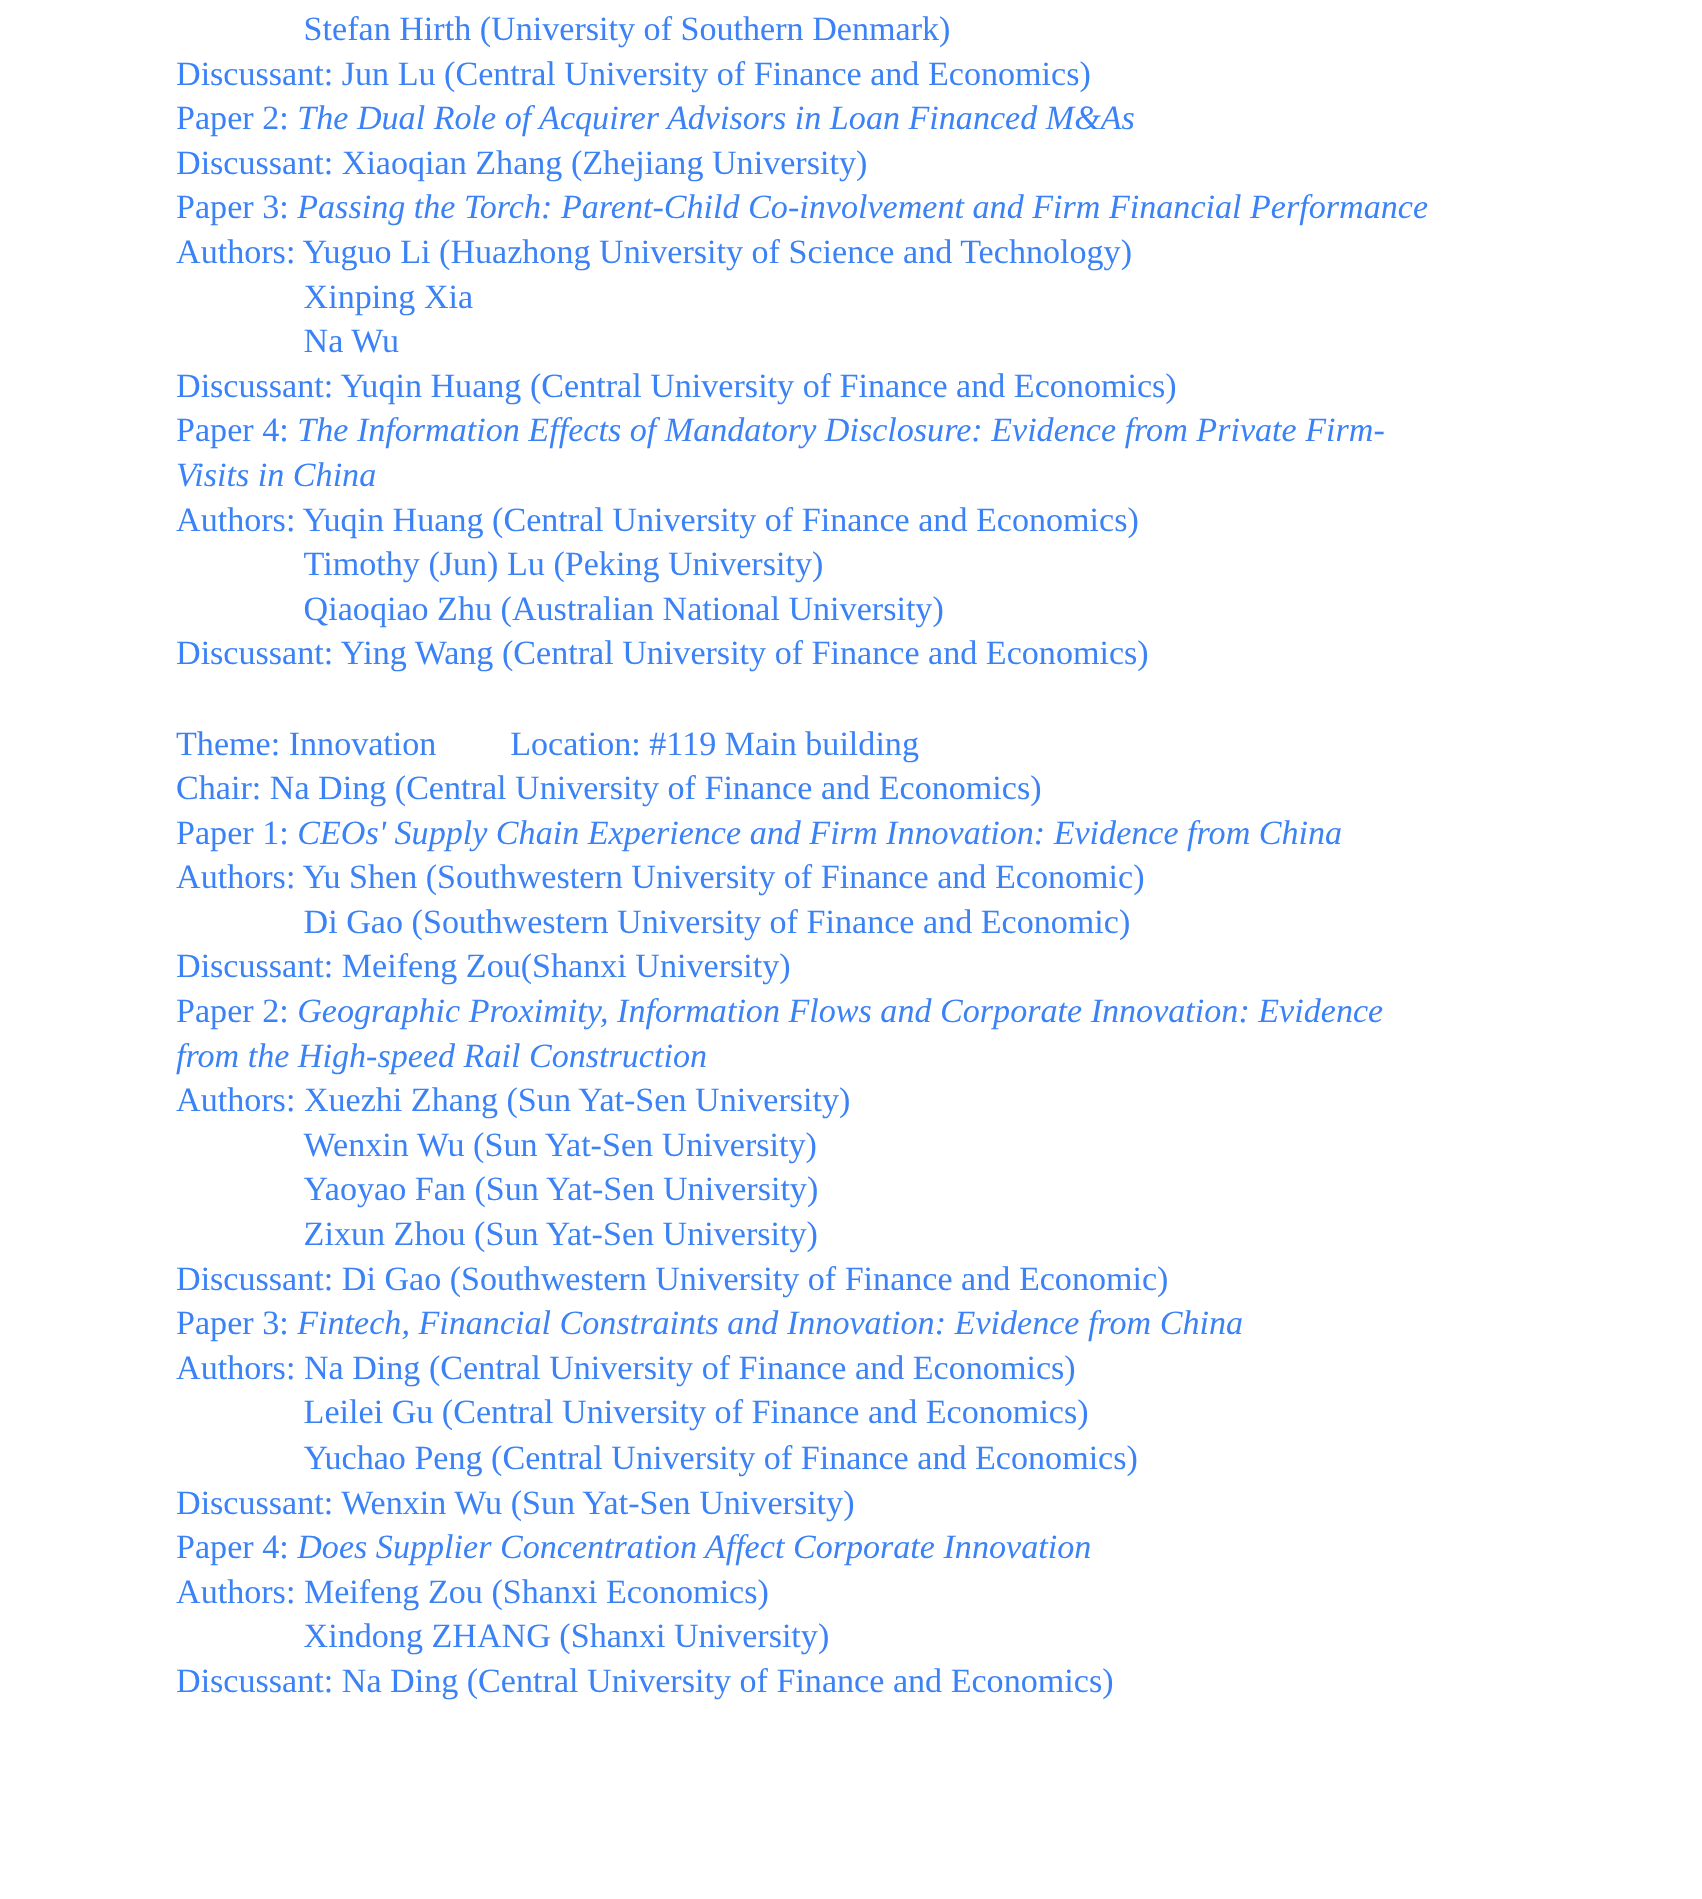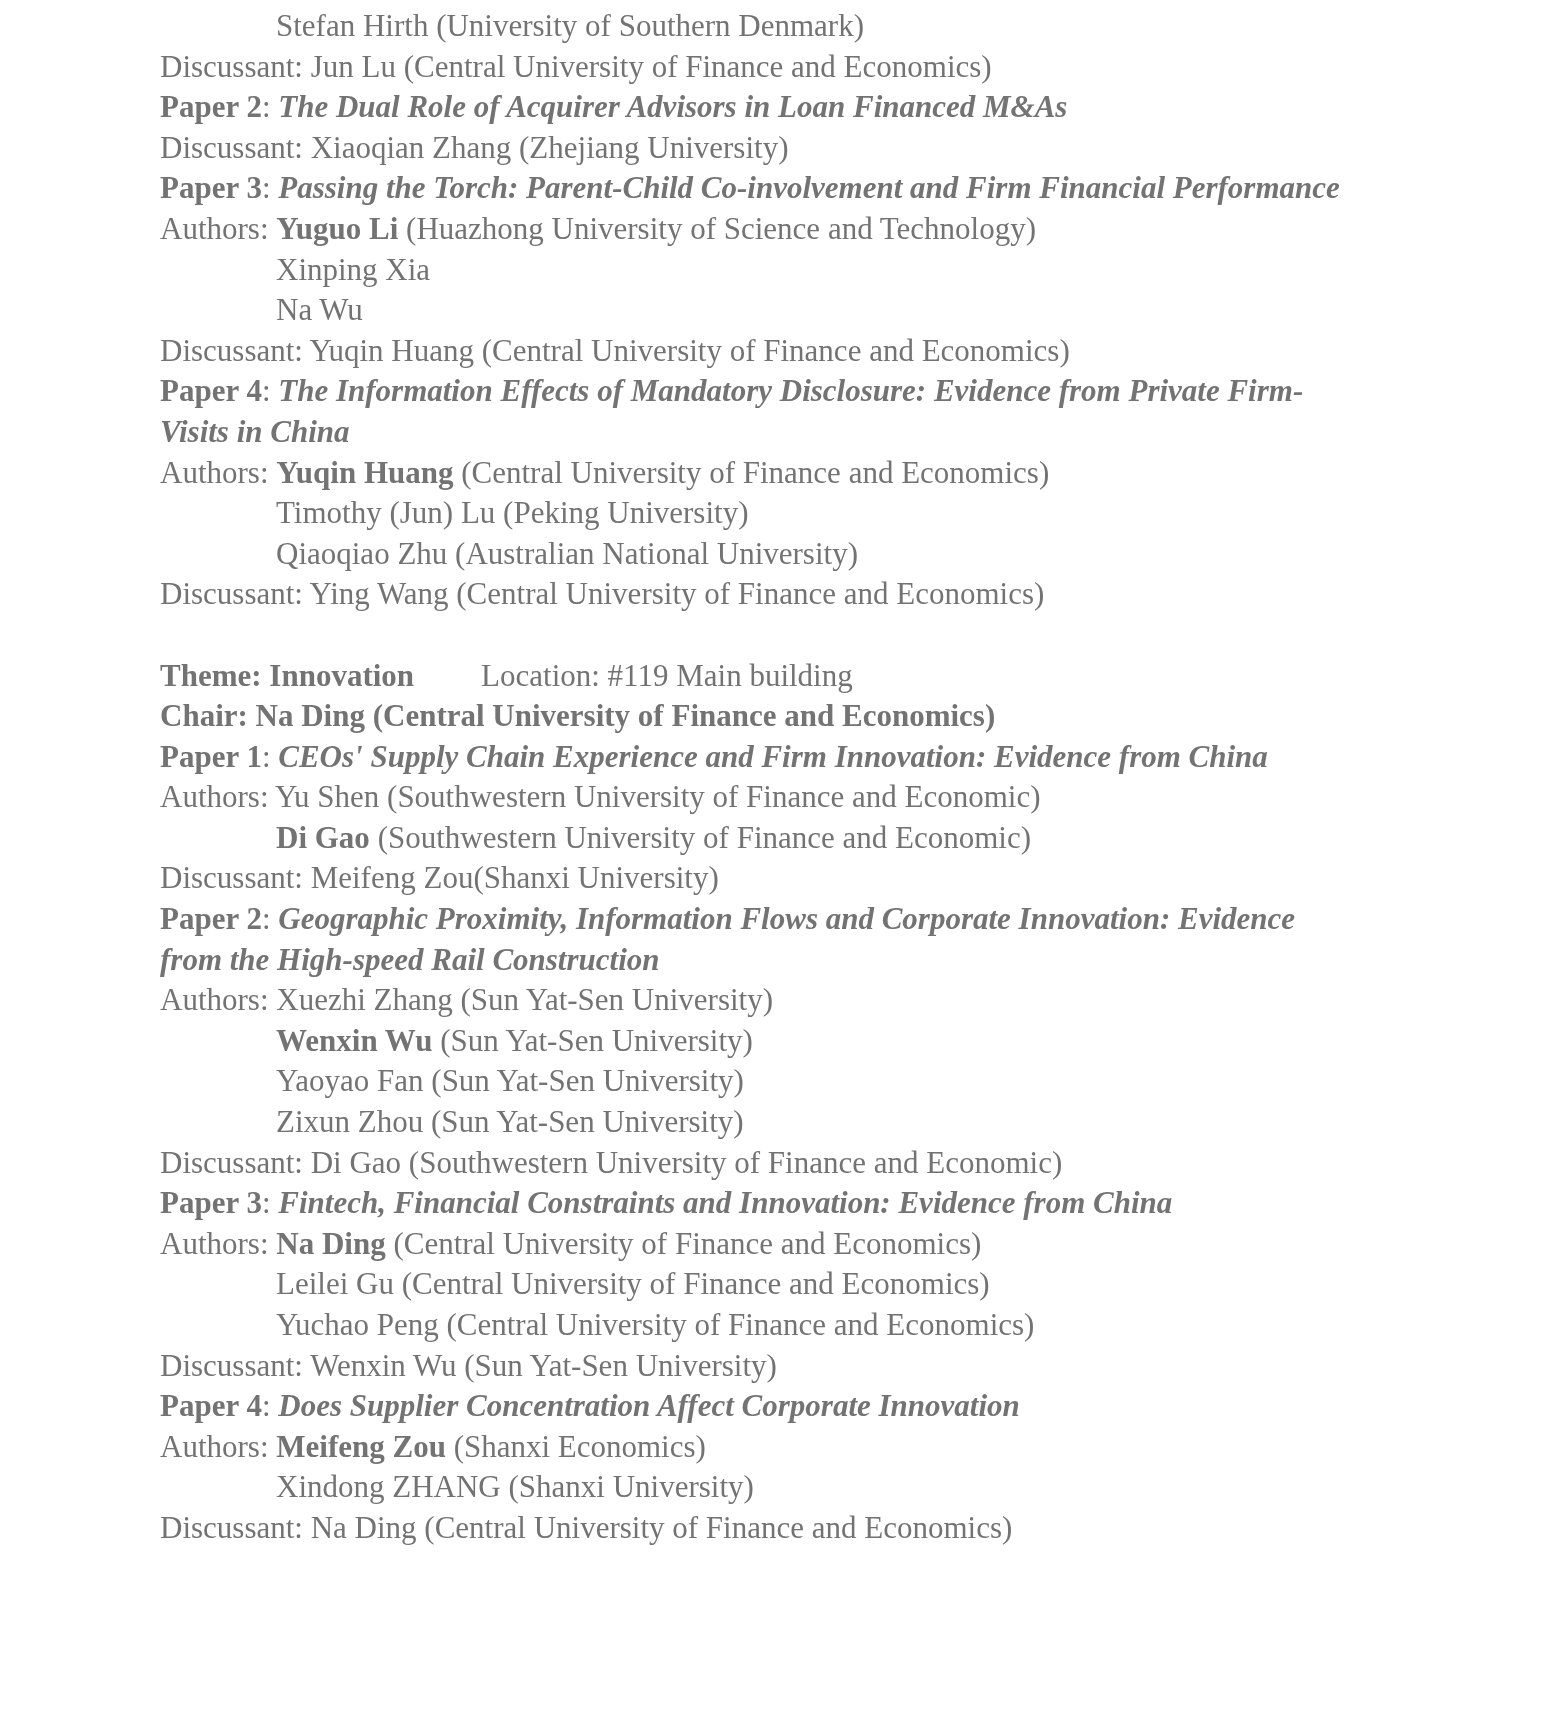--- a/index.html
+++ b/index.html
@@ -12,28 +12,28 @@
     width: 1547px; height: 1726px;
     font-family: "Liberation Serif", "DejaVu Serif", serif;
     font-size: 31px;
     line-height: 40.6px;
     color: #000000;
     padding: 6px 0 0 160px;
     white-space: nowrap;
   }
   .line { height: 40.6px; }
   .line.indent { padding-left: 116px; }
-  .seg.b { font-weight: bold; }
+  .seg.b { font-weight: normal; }
   .seg.i { font-style: italic; }
   .seg.gap { margin-left: 67px; }
 </style>
 </head>
 <body>
 
-<div class="page" id="doc" style="background: rgb(255, 255, 255); color: #737373;">
+<div class="page" id="doc" style="background: rgb(255, 255, 255); color: #3b82f6;">
     <div class="line indent"><span class="seg">Stefan Hirth (University of Southern Denmark)</span></div>
     <div class="line"><span class="seg">Discussant: Jun Lu (Central University of Finance and Economics)</span></div>
     <div class="line"><span class="seg b">Paper 2</span><span class="seg">: </span><span class="seg b i">The Dual Role of Acquirer Advisors in Loan Financed M&amp;As</span></div>
     <div class="line"><span class="seg">Discussant: Xiaoqian Zhang (Zhejiang University)</span></div>
     <div class="line"><span class="seg b">Paper 3</span><span class="seg">: </span><span class="seg b i">Passing the Torch: Parent-Child Co-involvement and Firm Financial Performance</span></div>
     <div class="line"><span class="seg">Authors: </span><span class="seg b">Yuguo Li</span><span class="seg"> (Huazhong University of Science and Technology)</span></div>
     <div class="line indent"><span class="seg">Xinping Xia</span></div>
     <div class="line indent"><span class="seg">Na Wu</span></div>
     <div class="line"><span class="seg">Discussant: Yuqin Huang (Central University of Finance and Economics)</span></div>
     <div class="line"><span class="seg b">Paper 4</span><span class="seg">: </span><span class="seg b i">The Information Effects of Mandatory Disclosure: Evidence from Private Firm-</span></div>

